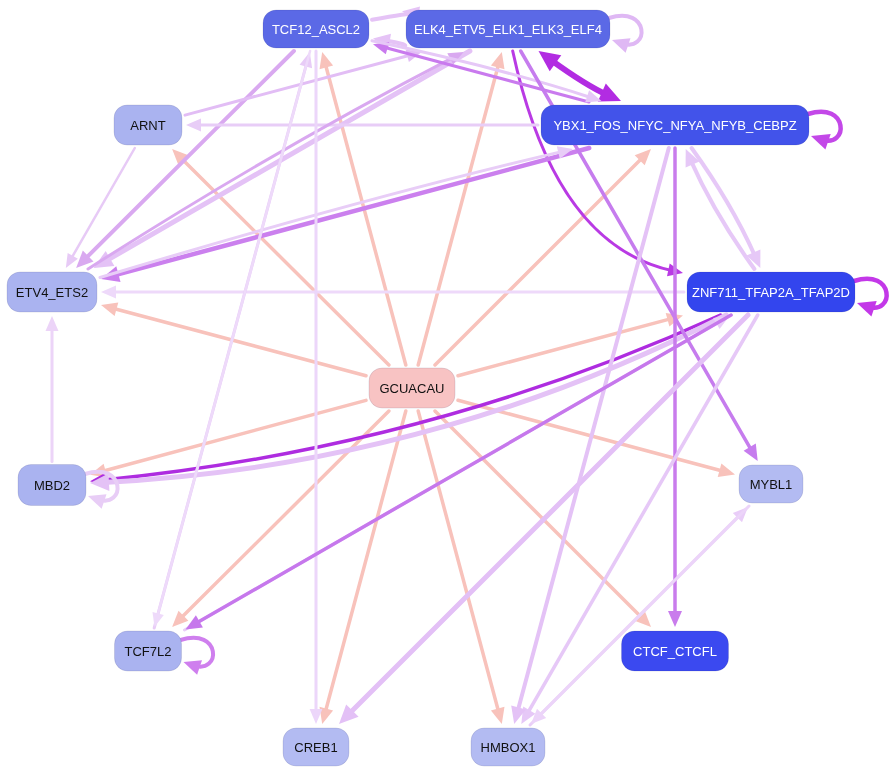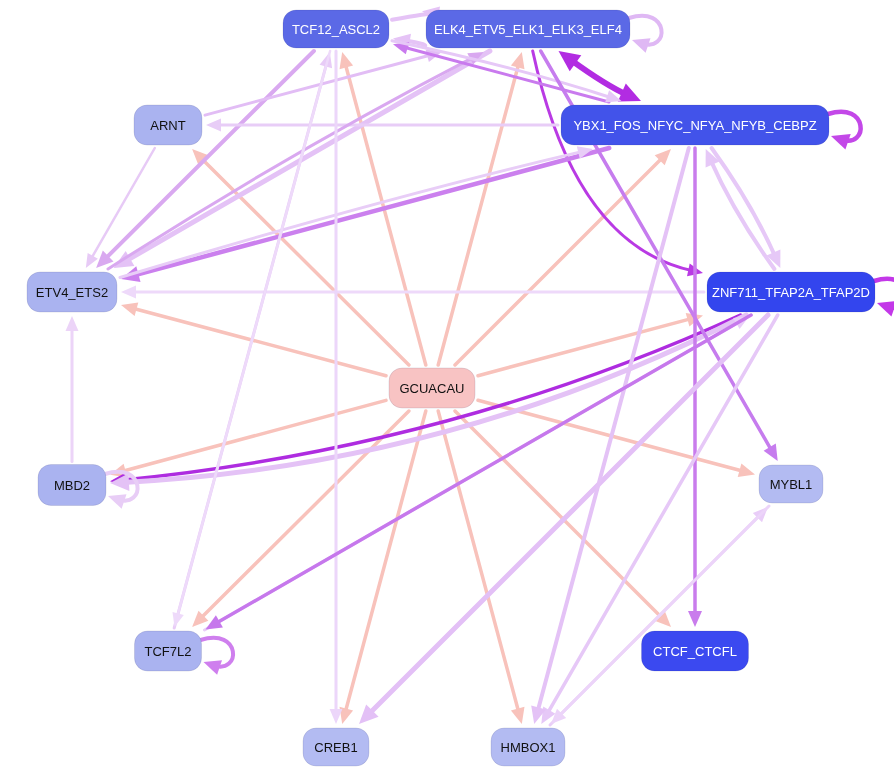--- a/index.html
+++ b/index.html
@@ -6,21 +6,20 @@
     margin: 0; padding: 0;
     background: #ffffff;
     width: 894px; height: 778px;
     overflow: hidden;
     font-family: "Liberation Sans", sans-serif;
   }
   .stage {
     position: relative;
     width: 758px; height: 778px;
     background: #ffffff;
-    padding-left: 20px;
   }
   svg { display: block; }
   .node-label {
     font-family: "Liberation Sans", sans-serif;
     font-size: 13px;
     pointer-events: none;
   }
 </style>
 </head>
 <body>

